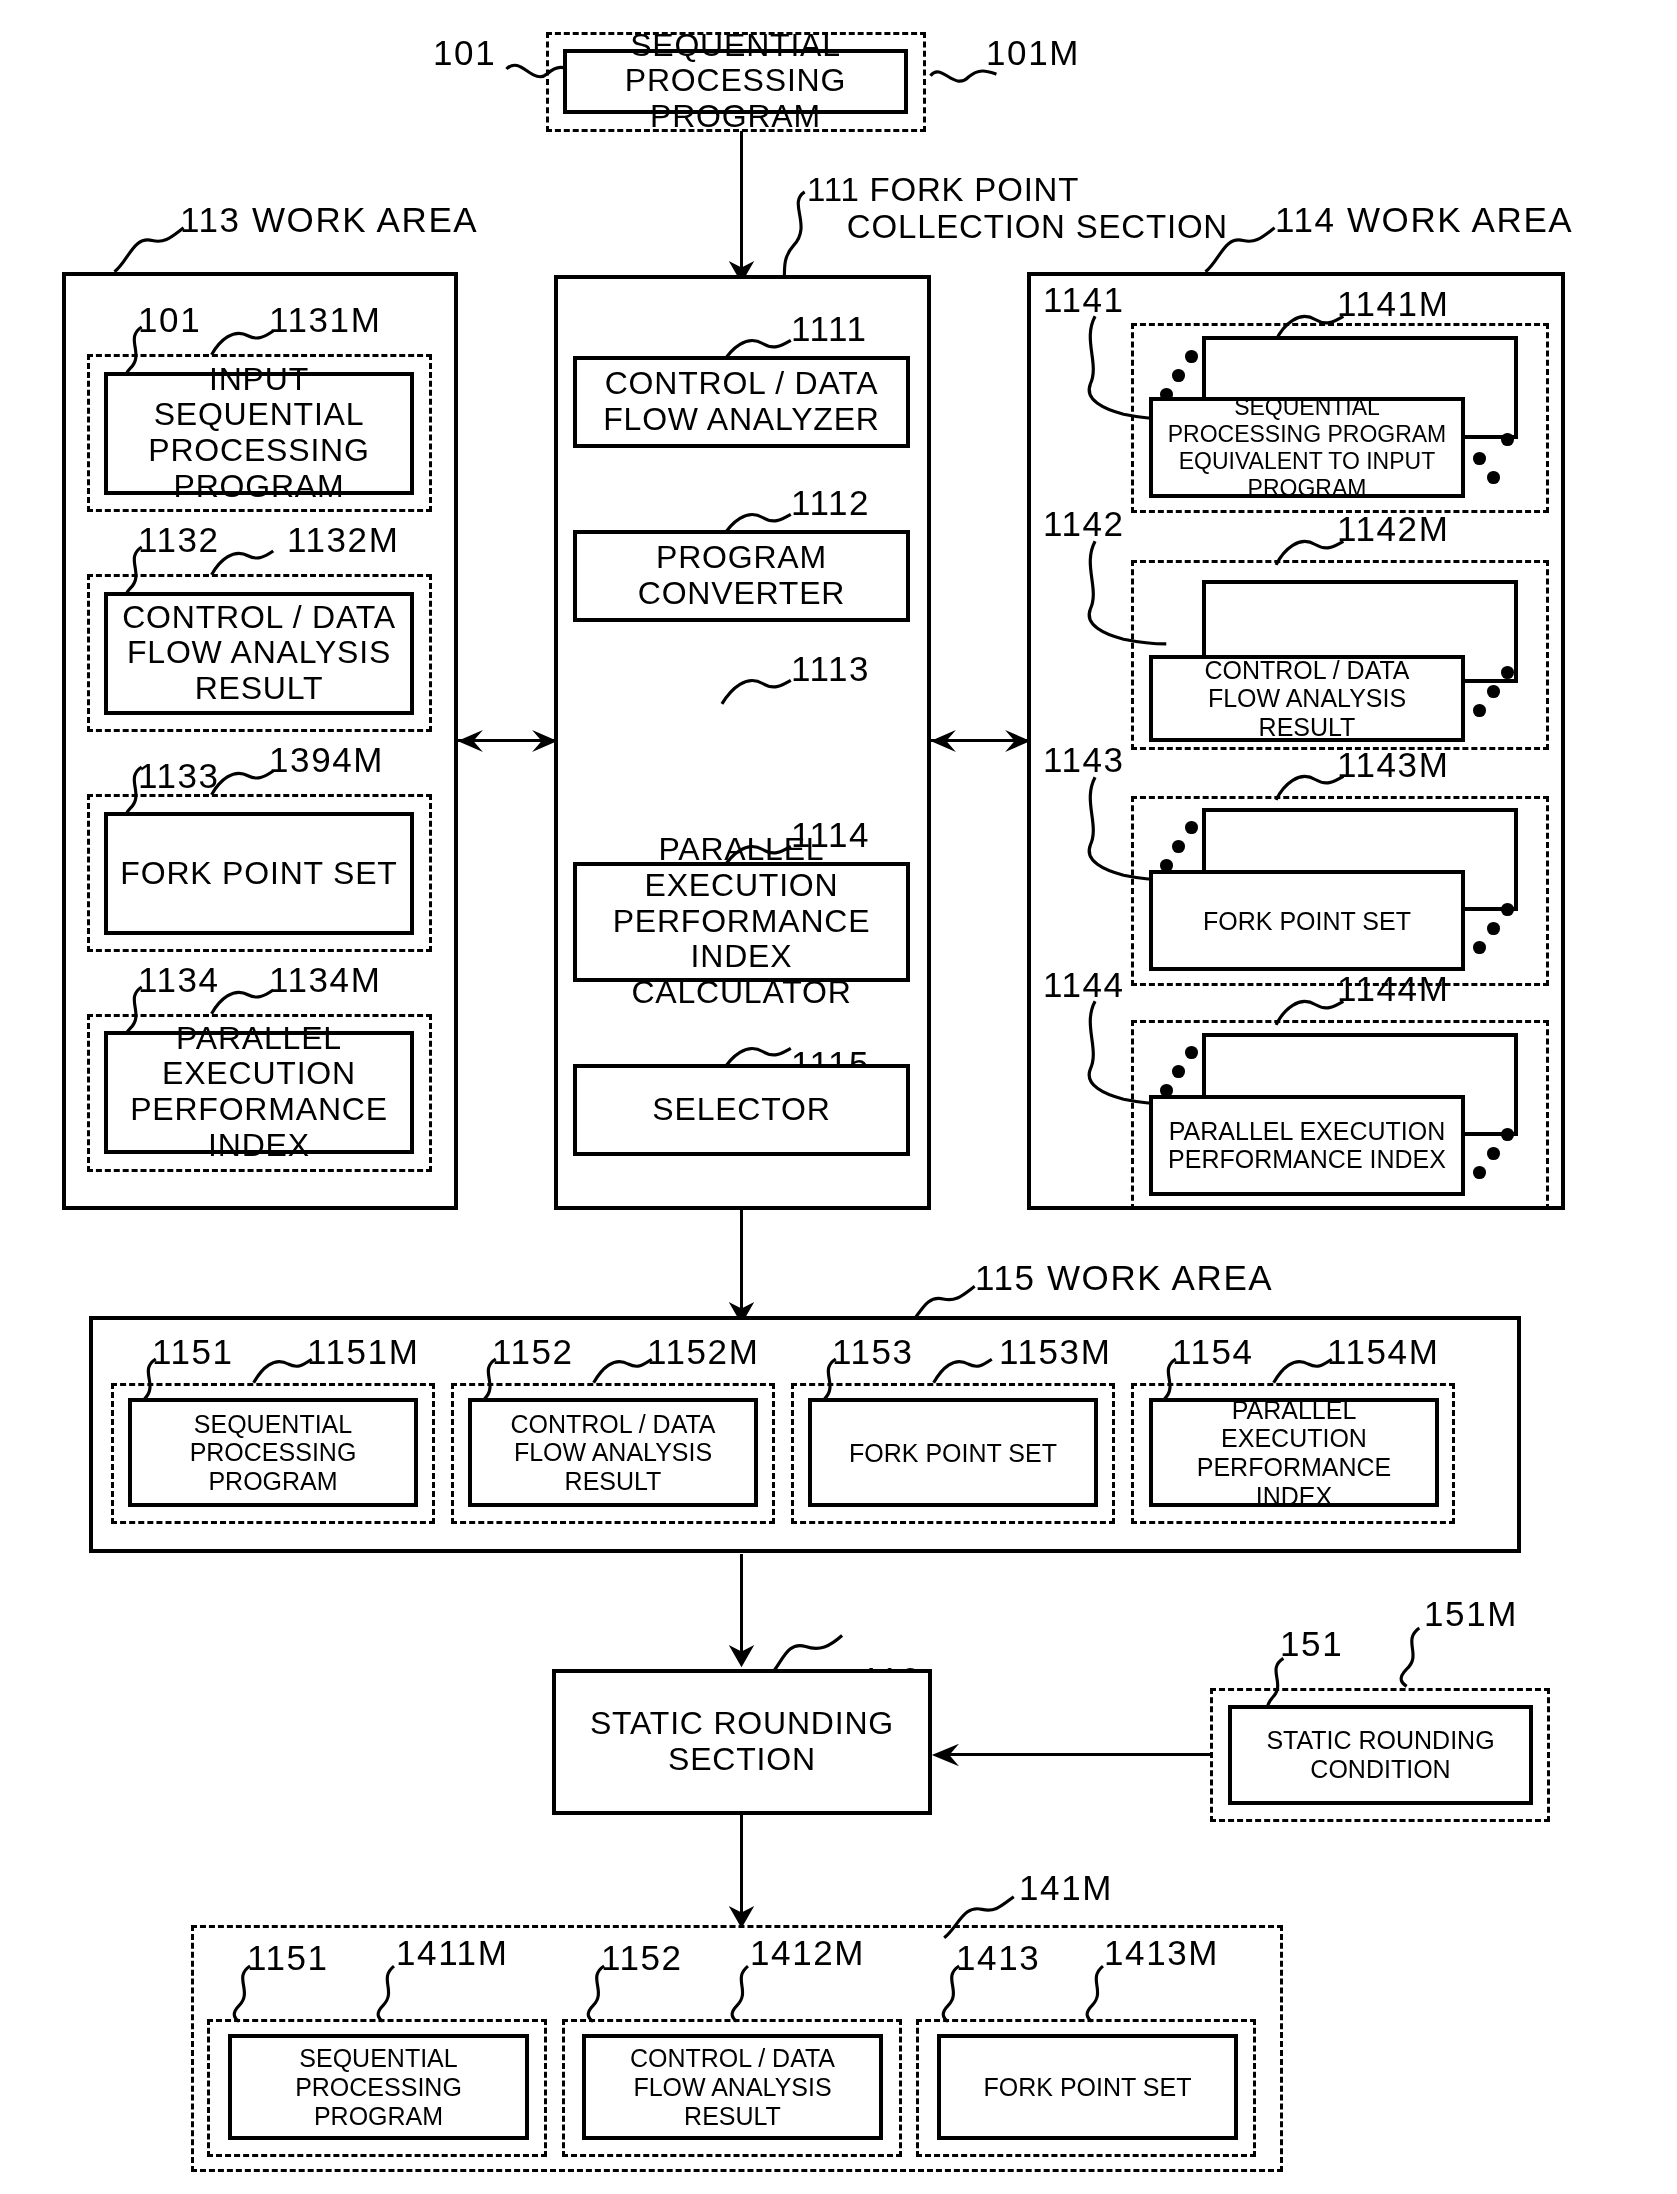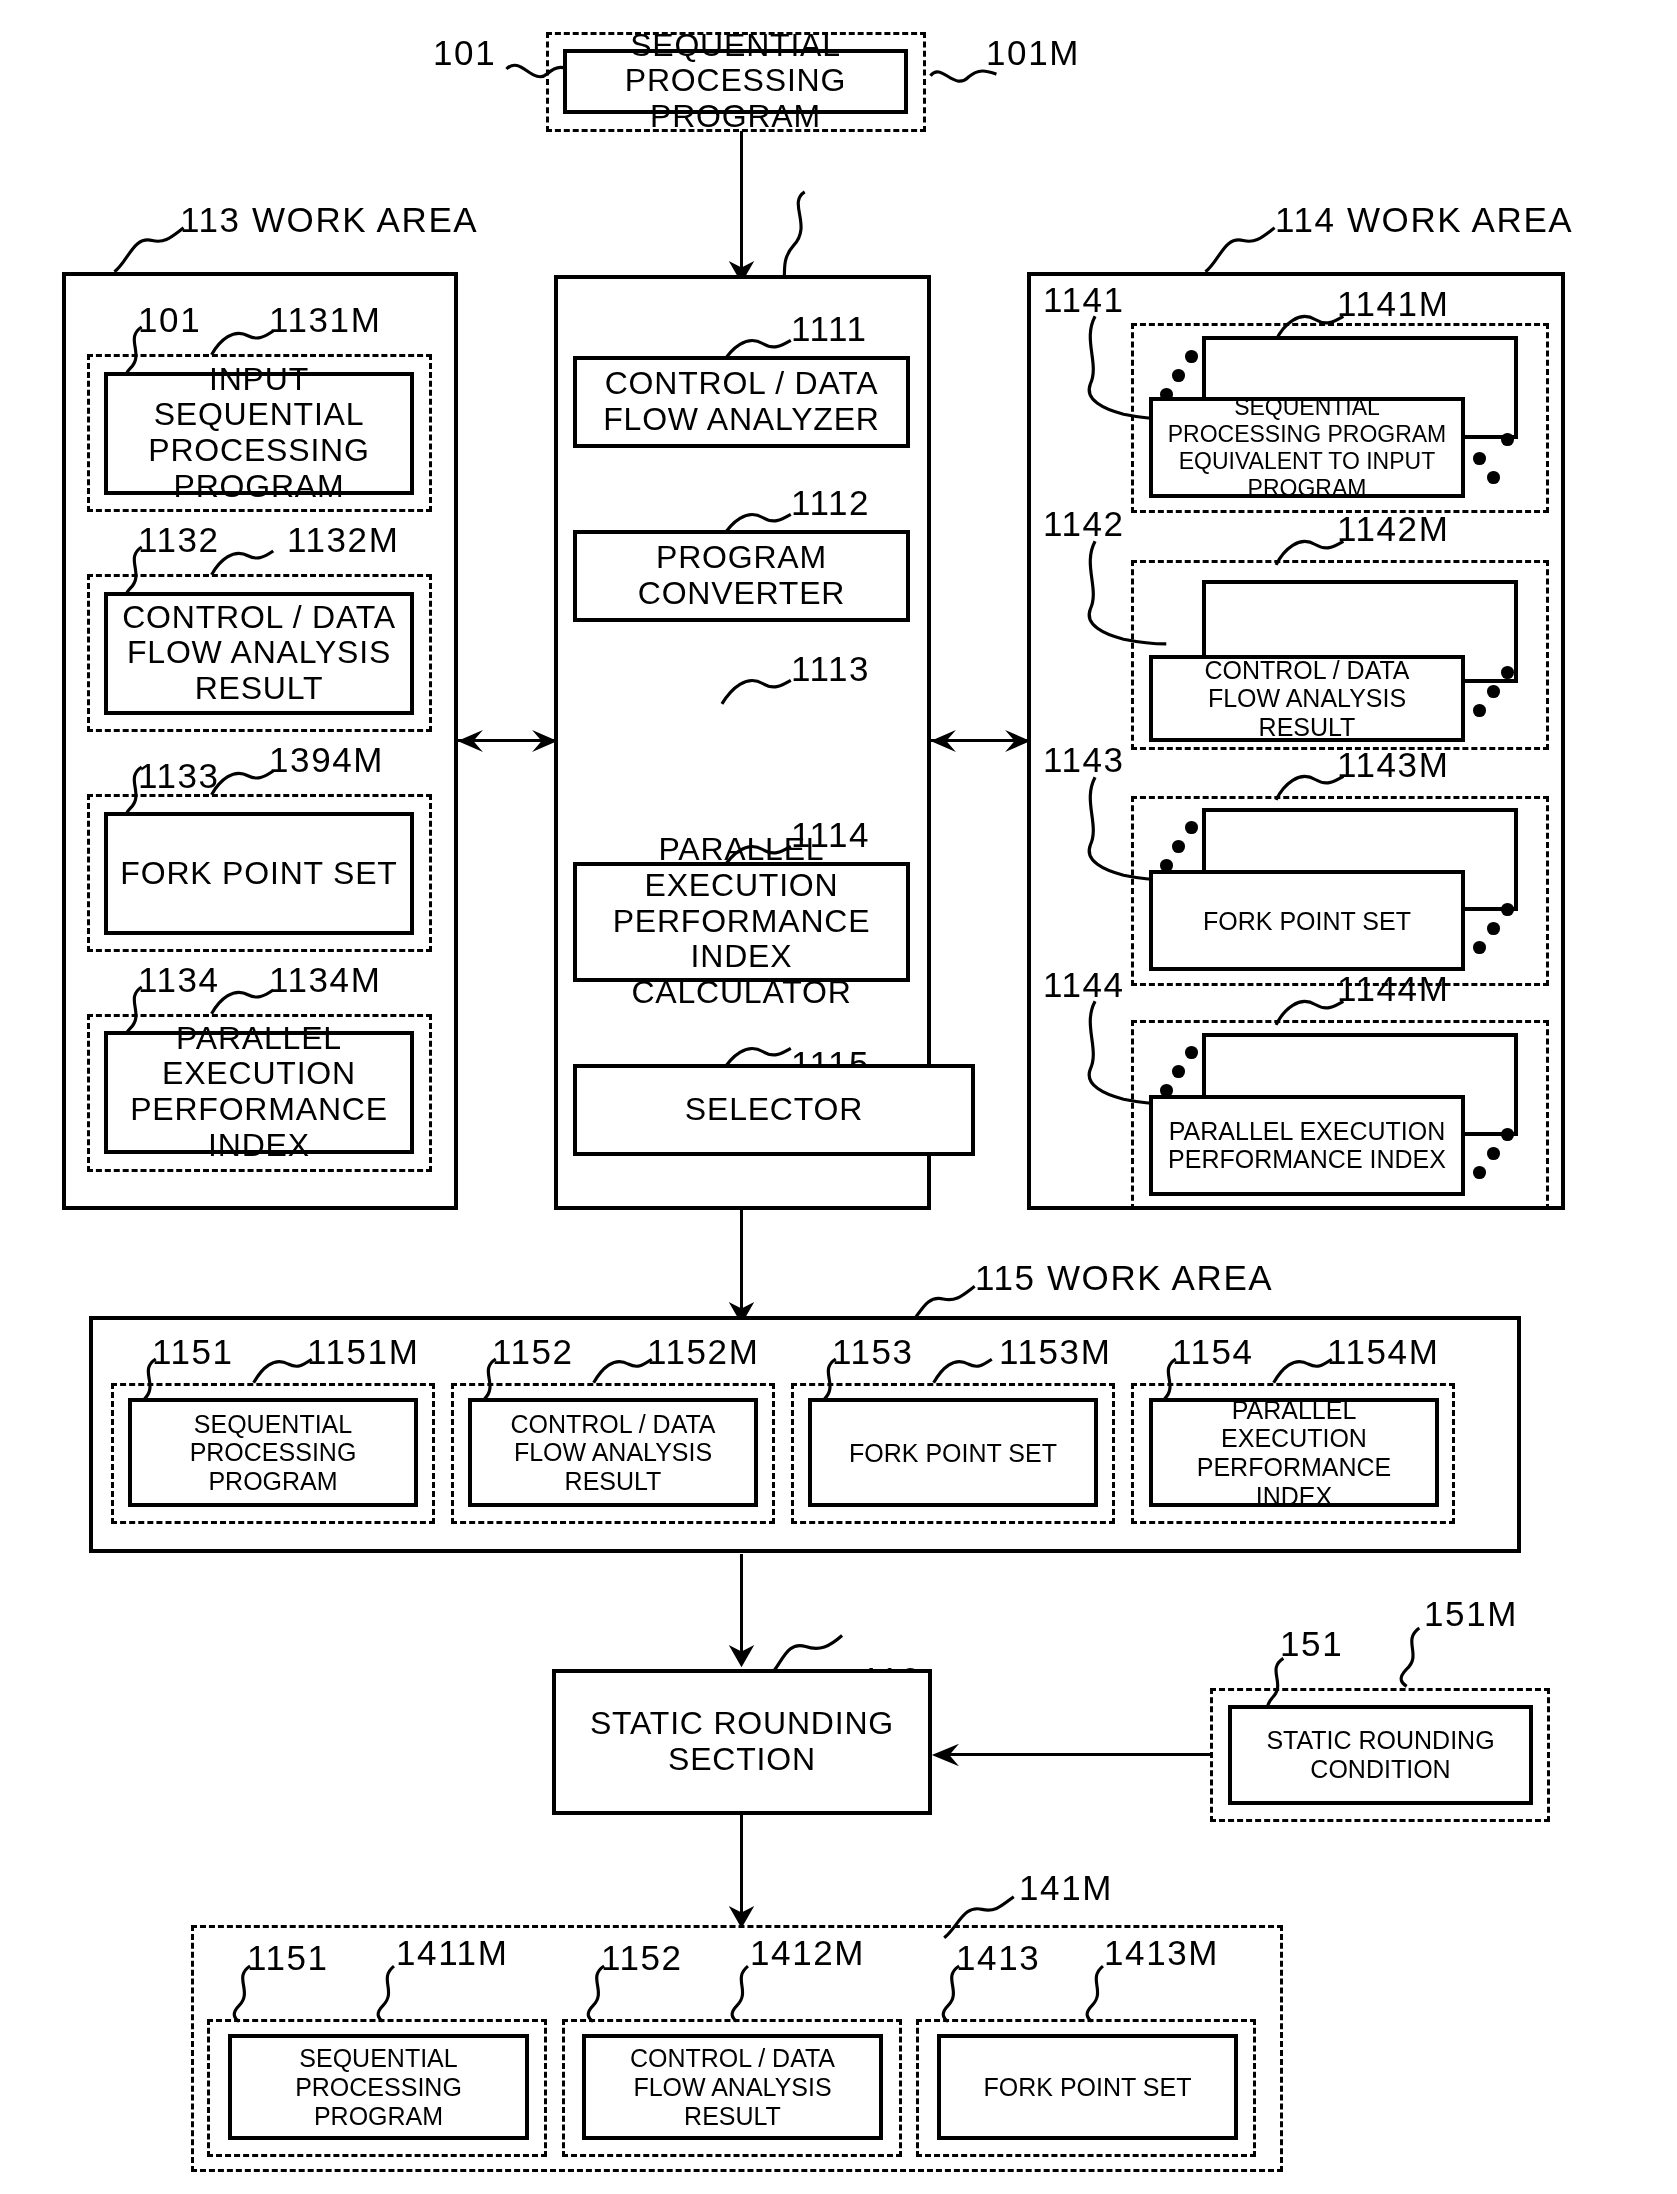--- a/index.html
+++ b/index.html
@@ -76,20 +76,22 @@
   <svg class="conn" style="left:930px;top:49px;width:103px;height:55px;" viewBox="0 0 130 70" width="103" height="55">
     <path d="M0,34 C14,16 30,54 48,36 C62,24 72,28 84,32" stroke="#000" stroke-width="4" fill="none"></path>
   </svg>
   <div class="ref" style="left:986px;top:35px;">101M</div>
 
   <div class="vline" style="left:740px;top:131px;height:141px;"></div>
   <svg class="conn" style="left:724px;top:261px;width:35px;height:24px;" viewBox="0 0 44 30" width="35" height="24">
     <path d="M22,28 L6,0 L22,8 L38,0 Z" fill="#000"></path>
   </svg>
 
+  <div class="ref" style="left:807px;top:172px;font-size:33px;line-height:1.12;letter-spacing:0.8px;">111 FORK POINT
+    COLLECTION SECTION</div>
   <svg class="conn" style="left:759px;top:190px;width:63px;height:103px;" viewBox="0 0 80 130" width="63" height="103">
     <path d="M58,2 C36,16 68,44 44,70 C26,90 36,108 30,120" stroke="#000" stroke-width="4" fill="none"></path>
   </svg>
 
   <div class="solid-box" style="left:554px;top:275px;width:377px;height:935px;"></div>
 
   <div class="ref" style="left:791px;top:311px;">1111</div>
   <svg class="conn" style="left:720px;top:331px;width:79px;height:36px;" viewBox="0 0 100 46" width="79" height="36">
     <path d="M2,42 C14,22 34,4 54,16 C68,24 76,20 90,12" stroke="#000" stroke-width="4" fill="none"></path>
   </svg>
@@ -119,21 +121,21 @@
   <div class="solid-box" style="left:573px;top:862px;width:337px;height:120px;">
     <div class="boxtext">PARALLEL EXECUTION
 PERFORMANCE INDEX
 CALCULATOR</div>
   </div>
 
   <div class="ref" style="left:791px;top:1046px;text-decoration:underline;">1115</div>
   <svg class="conn" style="left:720px;top:1039px;width:79px;height:36px;" viewBox="0 0 100 46" width="79" height="36">
     <path d="M2,42 C14,22 34,4 54,16 C68,24 76,20 90,12" stroke="#000" stroke-width="4" fill="none"></path>
   </svg>
-  <div class="solid-box" style="left:573px;top:1064px;width:402px;height:92px;">
+  <div class="solid-box" style="left:573px;top:1064px;width:337px;height:92px;">
     <div class="boxtext">SELECTOR</div>
   </div>
 
   <div class="ref" style="left:180px;top:202px;">113 WORK AREA</div>
   <svg class="conn" style="left:111px;top:220px;width:87px;height:55px;" viewBox="0 0 110 70" width="87" height="55">
     <path d="M4,66 C22,52 28,20 52,26 C68,30 76,22 92,10" stroke="#000" stroke-width="4" fill="none"></path>
   </svg>
 
   <div class="solid-box" style="left:62px;top:272px;width:396px;height:938px;"></div>
 

